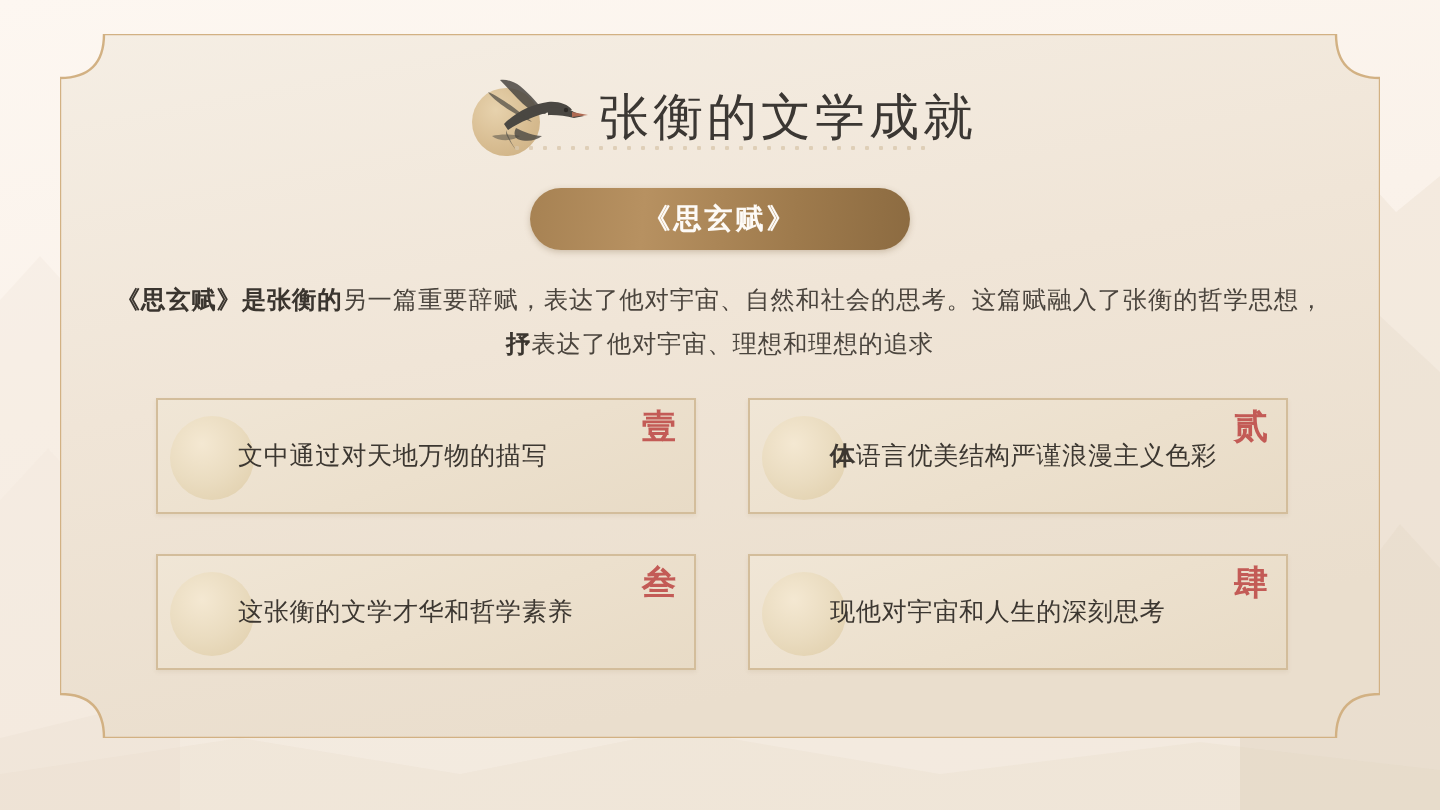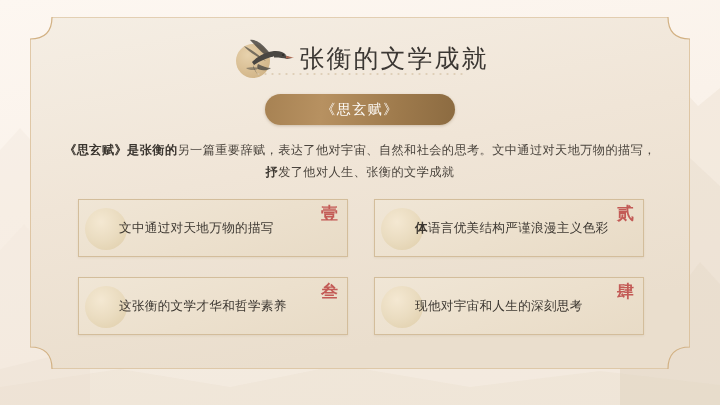--- a/index.html
+++ b/index.html
@@ -114,21 +114,21 @@
     background: linear-gradient(95deg, #a78253 0%, #b79161 30%, #9e7a4c 70%, #8c6b41 100%);
     box-shadow: 0 1px 3px rgba(120, 92, 55, .3);
     display: flex;
     align-items: center;
     justify-content: center;
   }
   .pill span {
     color: #fdfaf6;
     font-size: 14px;
     letter-spacing: 1.5px;
-    font-weight: 400;
+    font-weight: 700;
   }
 
   
   .para {
     position: absolute;
     left: 22px;
     top: 122px;
     width: 616px;
     text-align: center;
     font-size: 12.2px;
@@ -243,22 +243,22 @@
       </div>
       <div class="page-title">张衡的文学成就</div>
     </div>
     <div class="title-dots"></div>
 
     <div class="pill">
       <span>《思玄赋》</span>
     </div>
 
     <div class="para">
-      <b>《思玄赋》是张衡的</b><span>另一篇重要辞赋，表达了他对宇宙、自然和社会的思考。文中通过对天地万物的描写，</span><br>
-      <b>抒</b><span>发了他对人生、张衡的文学成就</span>
+      <b>《思玄赋》是张衡的</b><span>另一篇重要辞赋，表达了他对宇宙、自然和社会的思考。这篇赋融入了张衡的哲学思想，</span><br>
+      <b>抒</b><span>表达了他对宇宙、理想和理想的追求</span>
     </div>
 
     <div class="grid">
 
       <div class="card">
         <div class="card-circle"></div>
         <div class="card-num">壹</div>
         <div class="card-text">
           <b></b>
             <span>文中通过对天地万物的描写</span>

